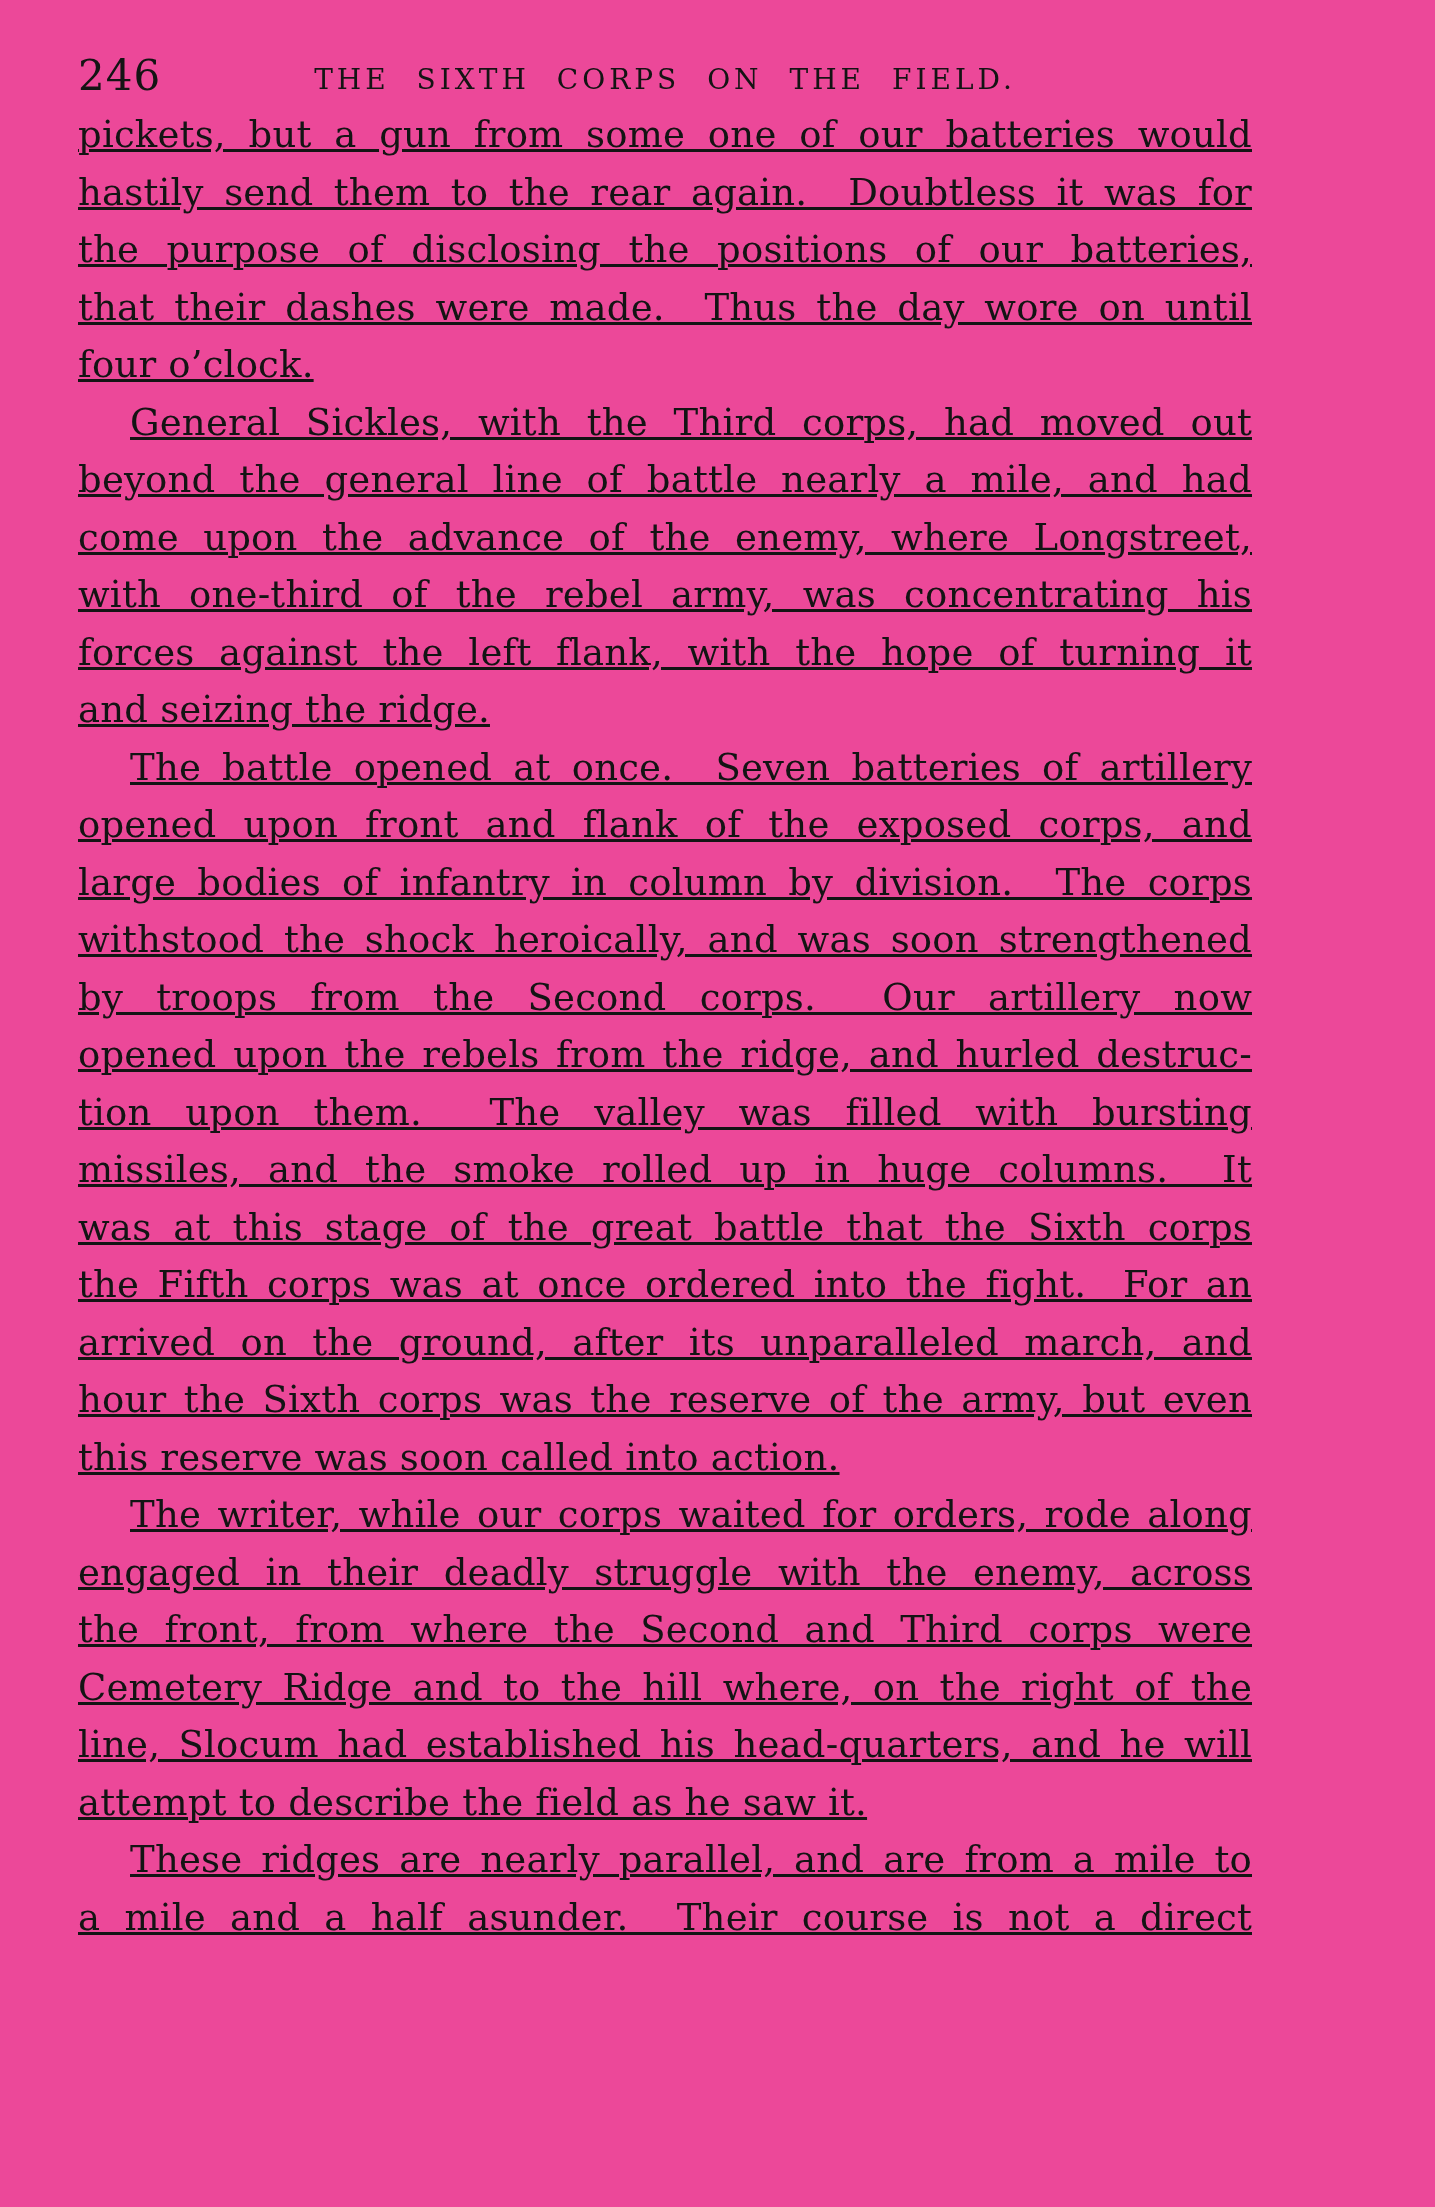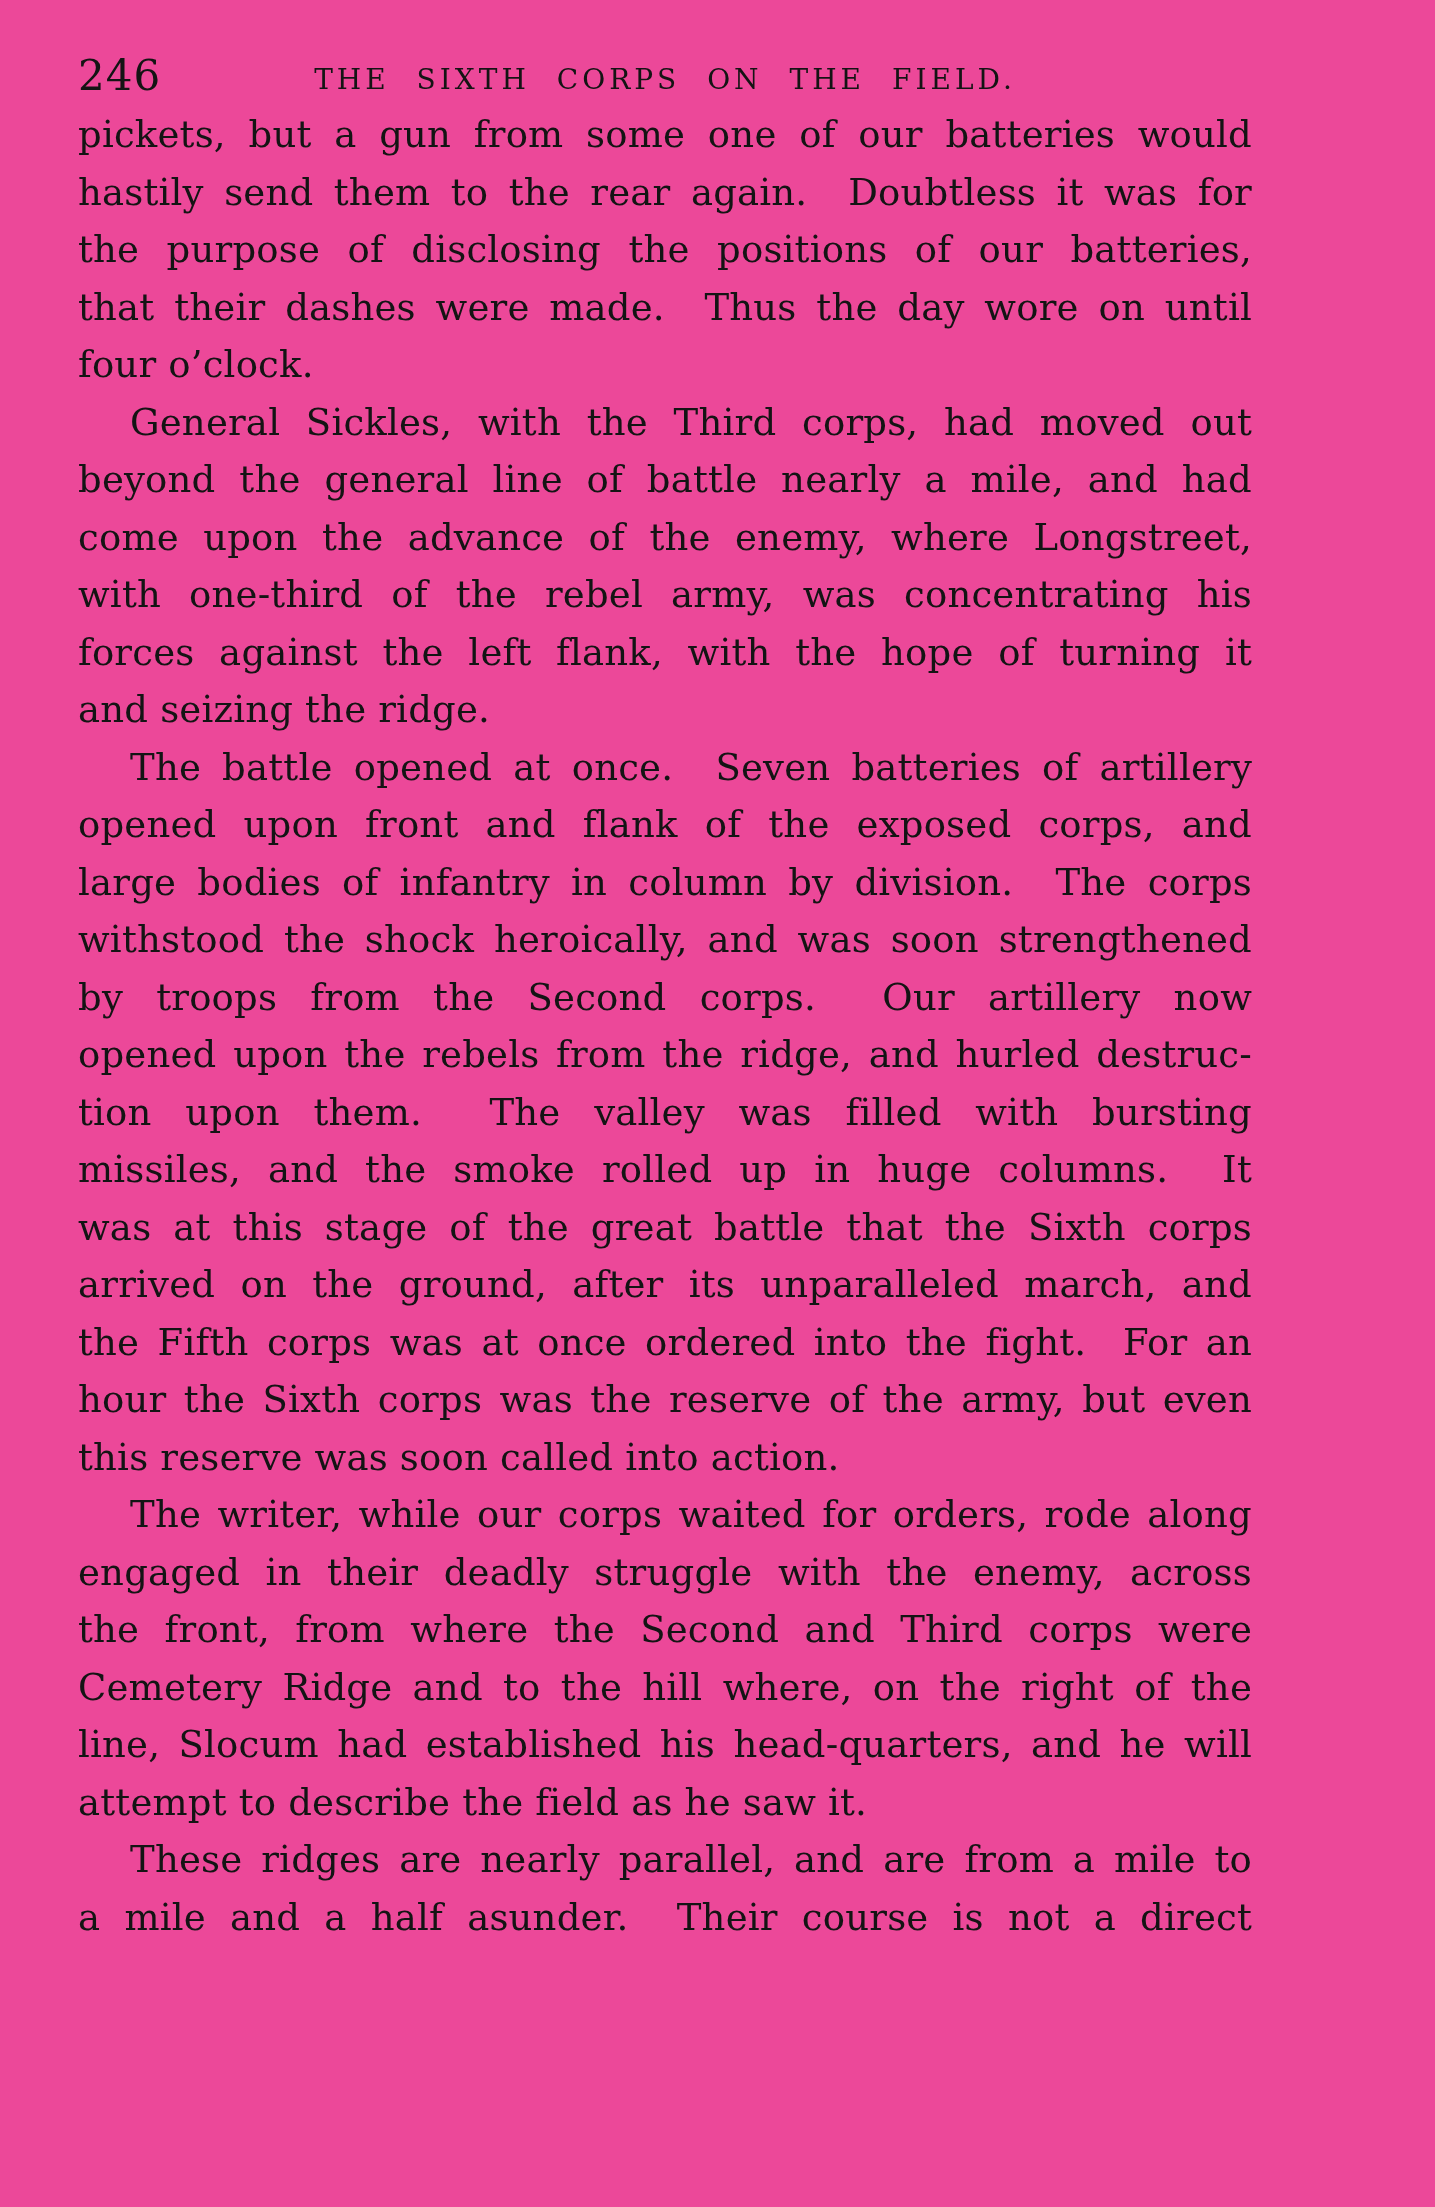--- a/index.html
+++ b/index.html
@@ -43,20 +43,21 @@
     word-spacing: 14px;
   }
   .page-body {
     position: absolute;
     top: 106px;
     left: 78px;
     width: 1174px;
   }
   .paragraph {
     margin: 0;
+    text-decoration: underline;
   }
   .line {
     font-size: 37px;
     line-height: 57.5px;
     text-align: justify;
     text-align-last: justify;
     white-space: pre-wrap;
     letter-spacing: 0.2px;
   }
   .line.indent {
@@ -93,22 +94,22 @@
       <div class="paragraph">
         <div class="line indent">The battle opened at once.  Seven batteries of artillery</div>
         <div class="line">opened upon front and flank of the exposed corps, and</div>
         <div class="line">large bodies of infantry in column by division.  The corps</div>
         <div class="line">withstood the shock heroically, and was soon strengthened</div>
         <div class="line">by troops from the Second corps.  Our artillery now</div>
         <div class="line">opened upon the rebels from the ridge, and hurled destruc-</div>
         <div class="line">tion upon them.  The valley was filled with bursting</div>
         <div class="line">missiles, and the smoke rolled up in huge columns.  It</div>
         <div class="line">was at this stage of the great battle that the Sixth corps</div>
+        <div class="line">the Fifth corps was at once ordered into the fight.  For an</div>
         <div class="line">arrived on the ground, after its unparalleled march, and</div>
-        <div class="line">the Fifth corps was at once ordered into the fight.  For an</div>
         <div class="line">hour the Sixth corps was the reserve of the army, but even</div>
         <div class="line last">this reserve was soon called into action.</div>
       </div>
       <div class="paragraph">
         <div class="line indent">The writer, while our corps waited for orders, rode along</div>
         <div class="line">engaged in their deadly struggle with the enemy, across</div>
         <div class="line">the front, from where the Second and Third corps were</div>
         <div class="line">Cemetery Ridge and to the hill where, on the right of the</div>
         <div class="line">line, Slocum had established his head-quarters, and he will</div>
         <div class="line last">attempt to describe the field as he saw it.</div>

